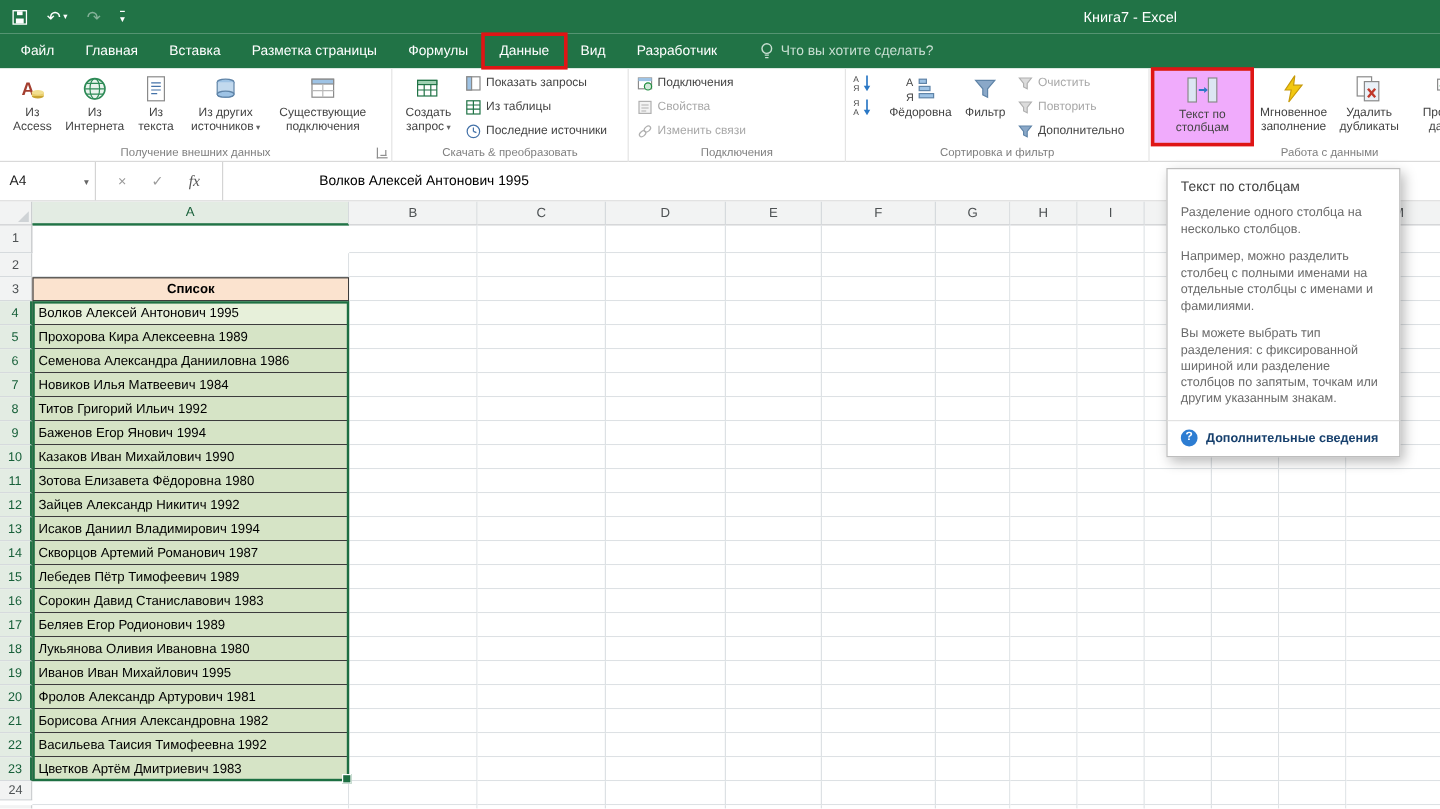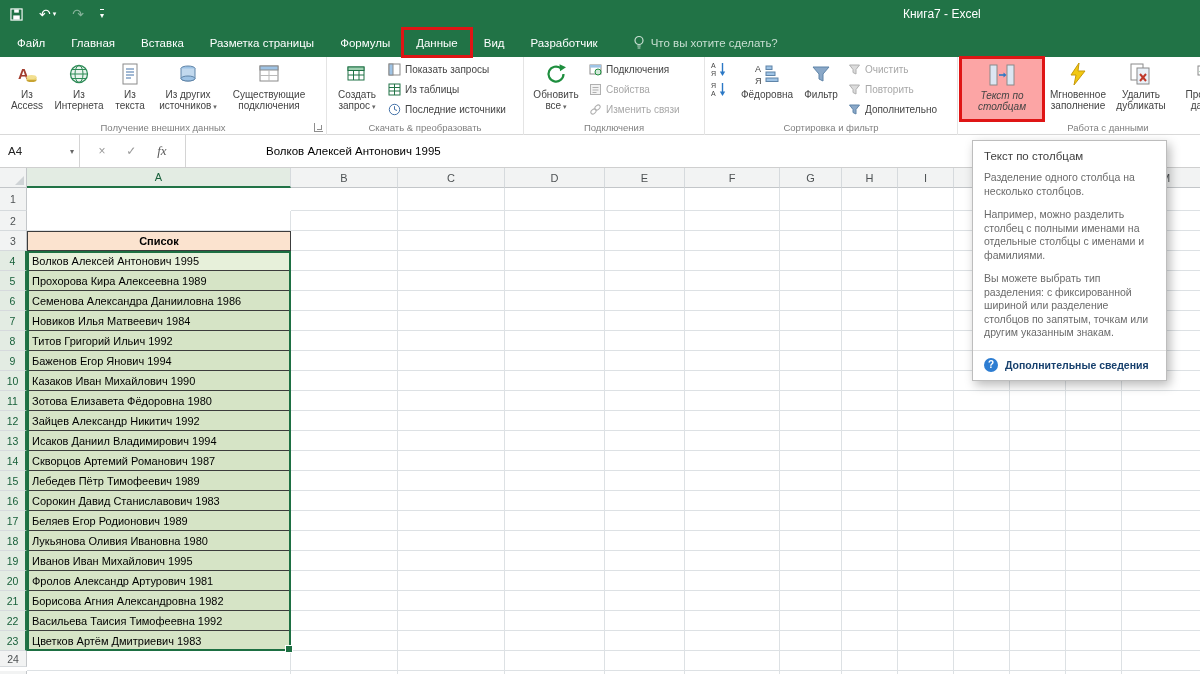--- a/index.html
+++ b/index.html
@@ -25,21 +25,21 @@
   .grp { position:relative; height:78px; border-right:1px solid #e4e4e4; flex:0 0 auto; }
   .grp-content { display:flex; align-items:flex-start; height:62px; padding:1px 3px 0; }
   .grp-label { position:absolute; bottom:2px; left:0; right:0; text-align:center; font-size:9.5px; color:#7f7f7f; white-space:nowrap; overflow:hidden; }
   .bigbtn { display:flex; flex-direction:column; align-items:center; height:62px; padding:2px 2px 0; flex:0 0 auto; }
   .bigbtn .bicon { height:27px; display:flex; align-items:center; justify-content:center; }
   .bigbtn .blabel { font-size:10px; line-height:11px; color:#444; text-align:center; white-space:pre-line; margin-top:2px; }
   .smallcol { display:flex; flex-direction:column; padding-top:1px; flex:0 0 auto; }
   .smallbtn { display:flex; align-items:center; height:20px; gap:4px; font-size:10px; color:#444; padding:0 4px; white-space:nowrap; }
   .smallbtn.disabled, .smallbtn.disabled * { color:#a8a8a8; }
   .dd::after { content:" ▾"; font-size:7px; color:#666; }
-  .hoverbg { background:#fca5a5; border:1px solid #d5d5d5;font-style:italic; }
+  .hoverbg { background:#f0abfc; border:1px solid #d5d5d5; }
   .dlauncher { position:absolute; right:3px; bottom:3px; width:9px; height:9px; border-left:1px solid #8e8e8e; border-bottom:1px solid #8e8e8e; }
   .dlauncher::after { content:""; position:absolute; right:1px; bottom:1px; width:4px; height:4px; border-right:1.5px solid #8e8e8e; border-bottom:1.5px solid #8e8e8e; }
 
   
   .fbar { position:absolute; top:135px; left:0; right:0; height:33px; background:#fff; border-bottom:1px solid #cfcfcf; display:flex; align-items:stretch; }
   .namebox { width:80px; border-right:1px solid #d4d4d4; display:flex; align-items:center; padding-left:8px; font-size:11.5px; color:#222; position:relative; }
   .namebox .nb-arrow { position:absolute; right:5px; top:12px; font-size:8px; color:#666; }
   .fx-btns { width:106px; display:flex; align-items:center; justify-content:space-around; padding:0 8px; border-right:1px solid #d4d4d4; color:#9a9a9a; font-size:12px; }
   .fx-lbl { font-style:italic; font-family:"Liberation Serif", serif; color:#595959; font-size:13px; }
   .formula-text { flex:1; display:flex; align-items:center; padding-left:80px; font-size:11.5px; color:#000; white-space:nowrap; overflow:hidden; }
@@ -224,30 +224,20 @@
               </svg>
             <span>Последние источники</span>
           </div>
         </div>
       </div>
       <div class="grp-label">Скачать &amp; преобразовать</div>
     </div>
 
     <div class="grp" style="width:181px">
       <div class="grp-content">
-        <div class="bigbtn" style="width:58px">
-          <span class="bicon">
-            <svg width="24" height="24" viewBox="0 0 24 24">
-                <path d="M19.5 12a7.5 7.5 0 1 1-2.8-5.8" fill="none" stroke="#1e8e3e" stroke-width="2.2"></path>
-                <polygon points="15.5,2.2 22,5.2 16,9.2" fill="#1e8e3e"></polygon>
-              </svg>
-          </span>
-          <span class="blabel dd">Обновить
-все</span>
-        </div>
         <div class="smallcol" style="width:116px">
           <div class="smallbtn">
             <svg width="13" height="13" viewBox="0 0 13 13">
                 <rect x="1" y="2" width="11" height="9" fill="#fff" stroke="#8a8a8a"></rect>
                 <rect x="1" y="2" width="11" height="2.6" fill="#9ec3e5"></rect>
                 <circle cx="9" cy="9" r="3" fill="#d2e8d9" stroke="#1e8e3e"></circle>
               </svg>
             <span>Подключения</span>
           </div>
           <div class="smallbtn disabled">

